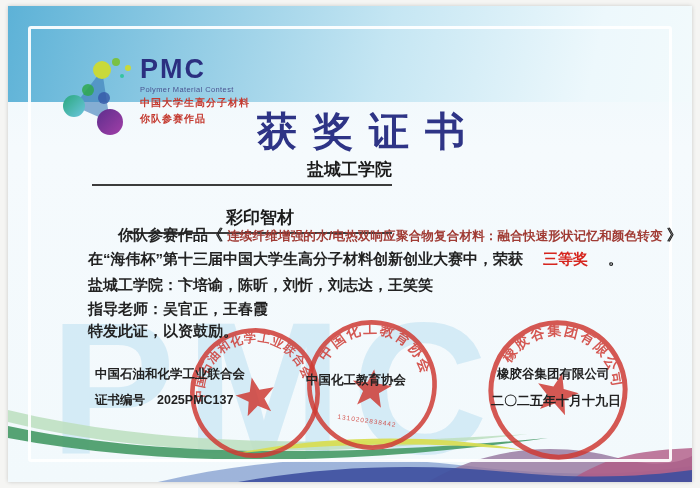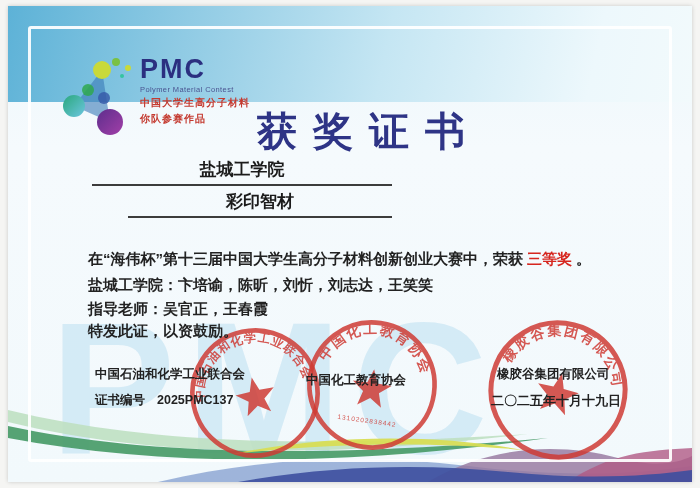--- a/index.html
+++ b/index.html
@@ -40,34 +40,34 @@
   .title{
     position:absolute;top:98px;left:11px;width:100%;text-align:center;z-index:3;
     font-size:40px;font-weight:800;color:#2e3486;letter-spacing:16px;text-indent:16px;
   }
   
   .fld{
     position:absolute;z-index:3;text-align:center;
     font-size:17px;font-weight:700;color:#1b1b1b;
     border-bottom:2px solid #3c3c3c;padding-bottom:3px;
   }
-  .fld1{left:84px;top:152px;width:300px;}
-  .fld2{left:120px;top:184px;width:264px;}
+  .fld1{left:84px;top:152px;width:300px;text-align:right;}
+  .fld2{left:120px;top:200px;width:264px;}
   
   .bodyline{
     position:absolute;left:80px;z-index:4;white-space:nowrap;
     font-size:15px;font-weight:700;color:#222;
   }
   .l1{top:220px;left:110px;}
   .l2{top:244px;}
   .l3{top:270px;}
   .l4{top:294px;}
   .l5{top:316px;}
   .work{font-size:12.5px;color:#a03b34;letter-spacing:.2px;}
-  .award{color:#d6261f;font-weight:800;margin:0 4px;}
+  .award{color:#d6261f;font-weight:800;margin:0 20px;}
   
   .ftext{position:absolute;z-index:5;font-size:12.5px;font-weight:700;color:#222;white-space:nowrap;}
   .f-left-org{left:87px;top:360px;}
   .f-certno{left:87px;top:386px;}
   .f-certno .num{margin-left:12px;}
   .f-mid-org{left:298px;top:366px;}
   .f-right-org{left:489px;top:360px;}
   .f-date{left:483px;top:386px;font-size:13px;}
   
   .seal{position:absolute;z-index:3;opacity:.84;}
@@ -124,20 +124,21 @@
       <div class="logo-cn">中国大学生高分子材料</div>
       <div class="logo-cn">你队参赛作品</div>
     </div>
   </div>
 
   <div class="title">获奖证书</div>
 
   <div class="fld fld1">盐城工学院</div>
   <div class="fld fld2">彩印智材</div>
 
+  <div class="bodyline l1"><span>你队参赛作品《 </span><span class="work">连续纤维增强的水/电热双响应聚合物复合材料：融合快速形状记忆和颜色转变</span><span> 》</span></div>
 
   <div class="bodyline l2"><span>在“海伟杯”第十三届中国大学生高分子材料创新创业大赛中，荣获</span><span class="award">三等奖</span><span>。</span></div>
 
   <div class="bodyline l3"><span>盐城工学院：</span><span>卞培谕，陈昕，刘忻，刘志达，王笑笑</span></div>
 
   <div class="bodyline l4"><span>指导老师：</span><span>吴官正，王春霞</span></div>
 
   <div class="bodyline l5">特发此证，以资鼓励。</div>
 
   <svg class="seal seal-l" width="140" height="140" viewBox="0 0 150 150">

